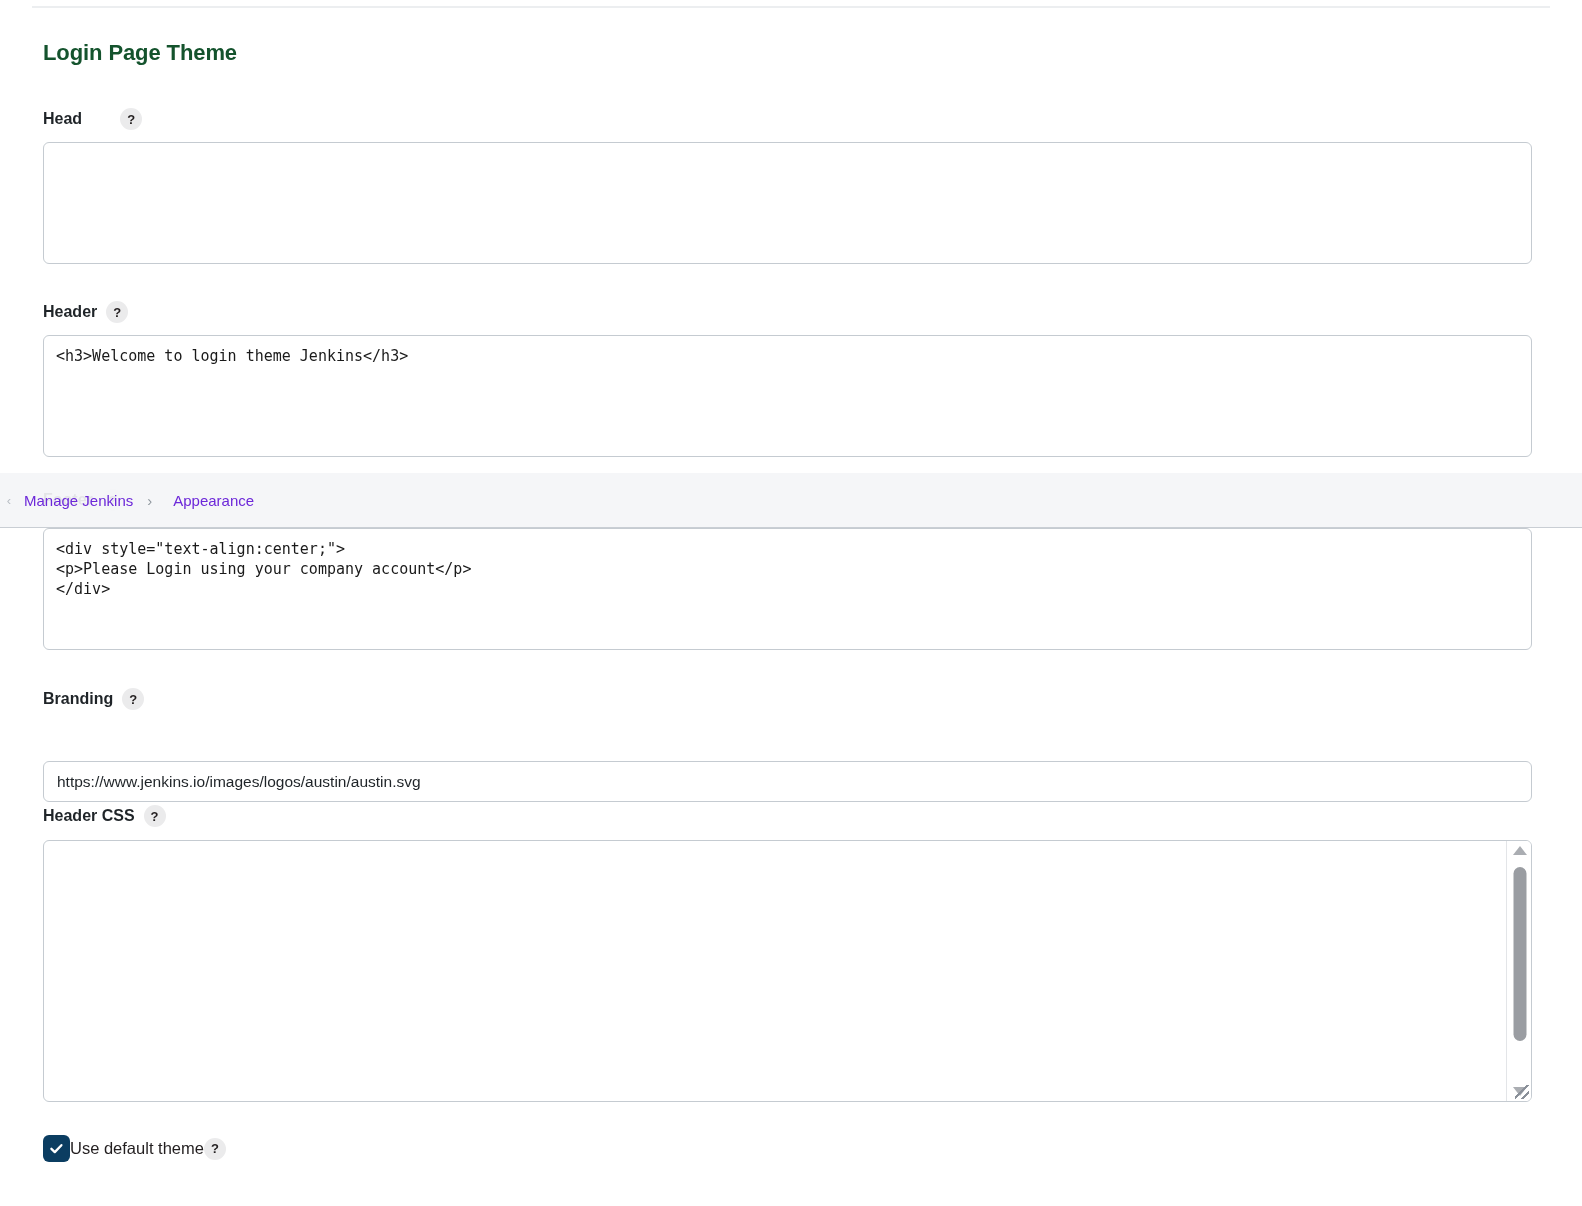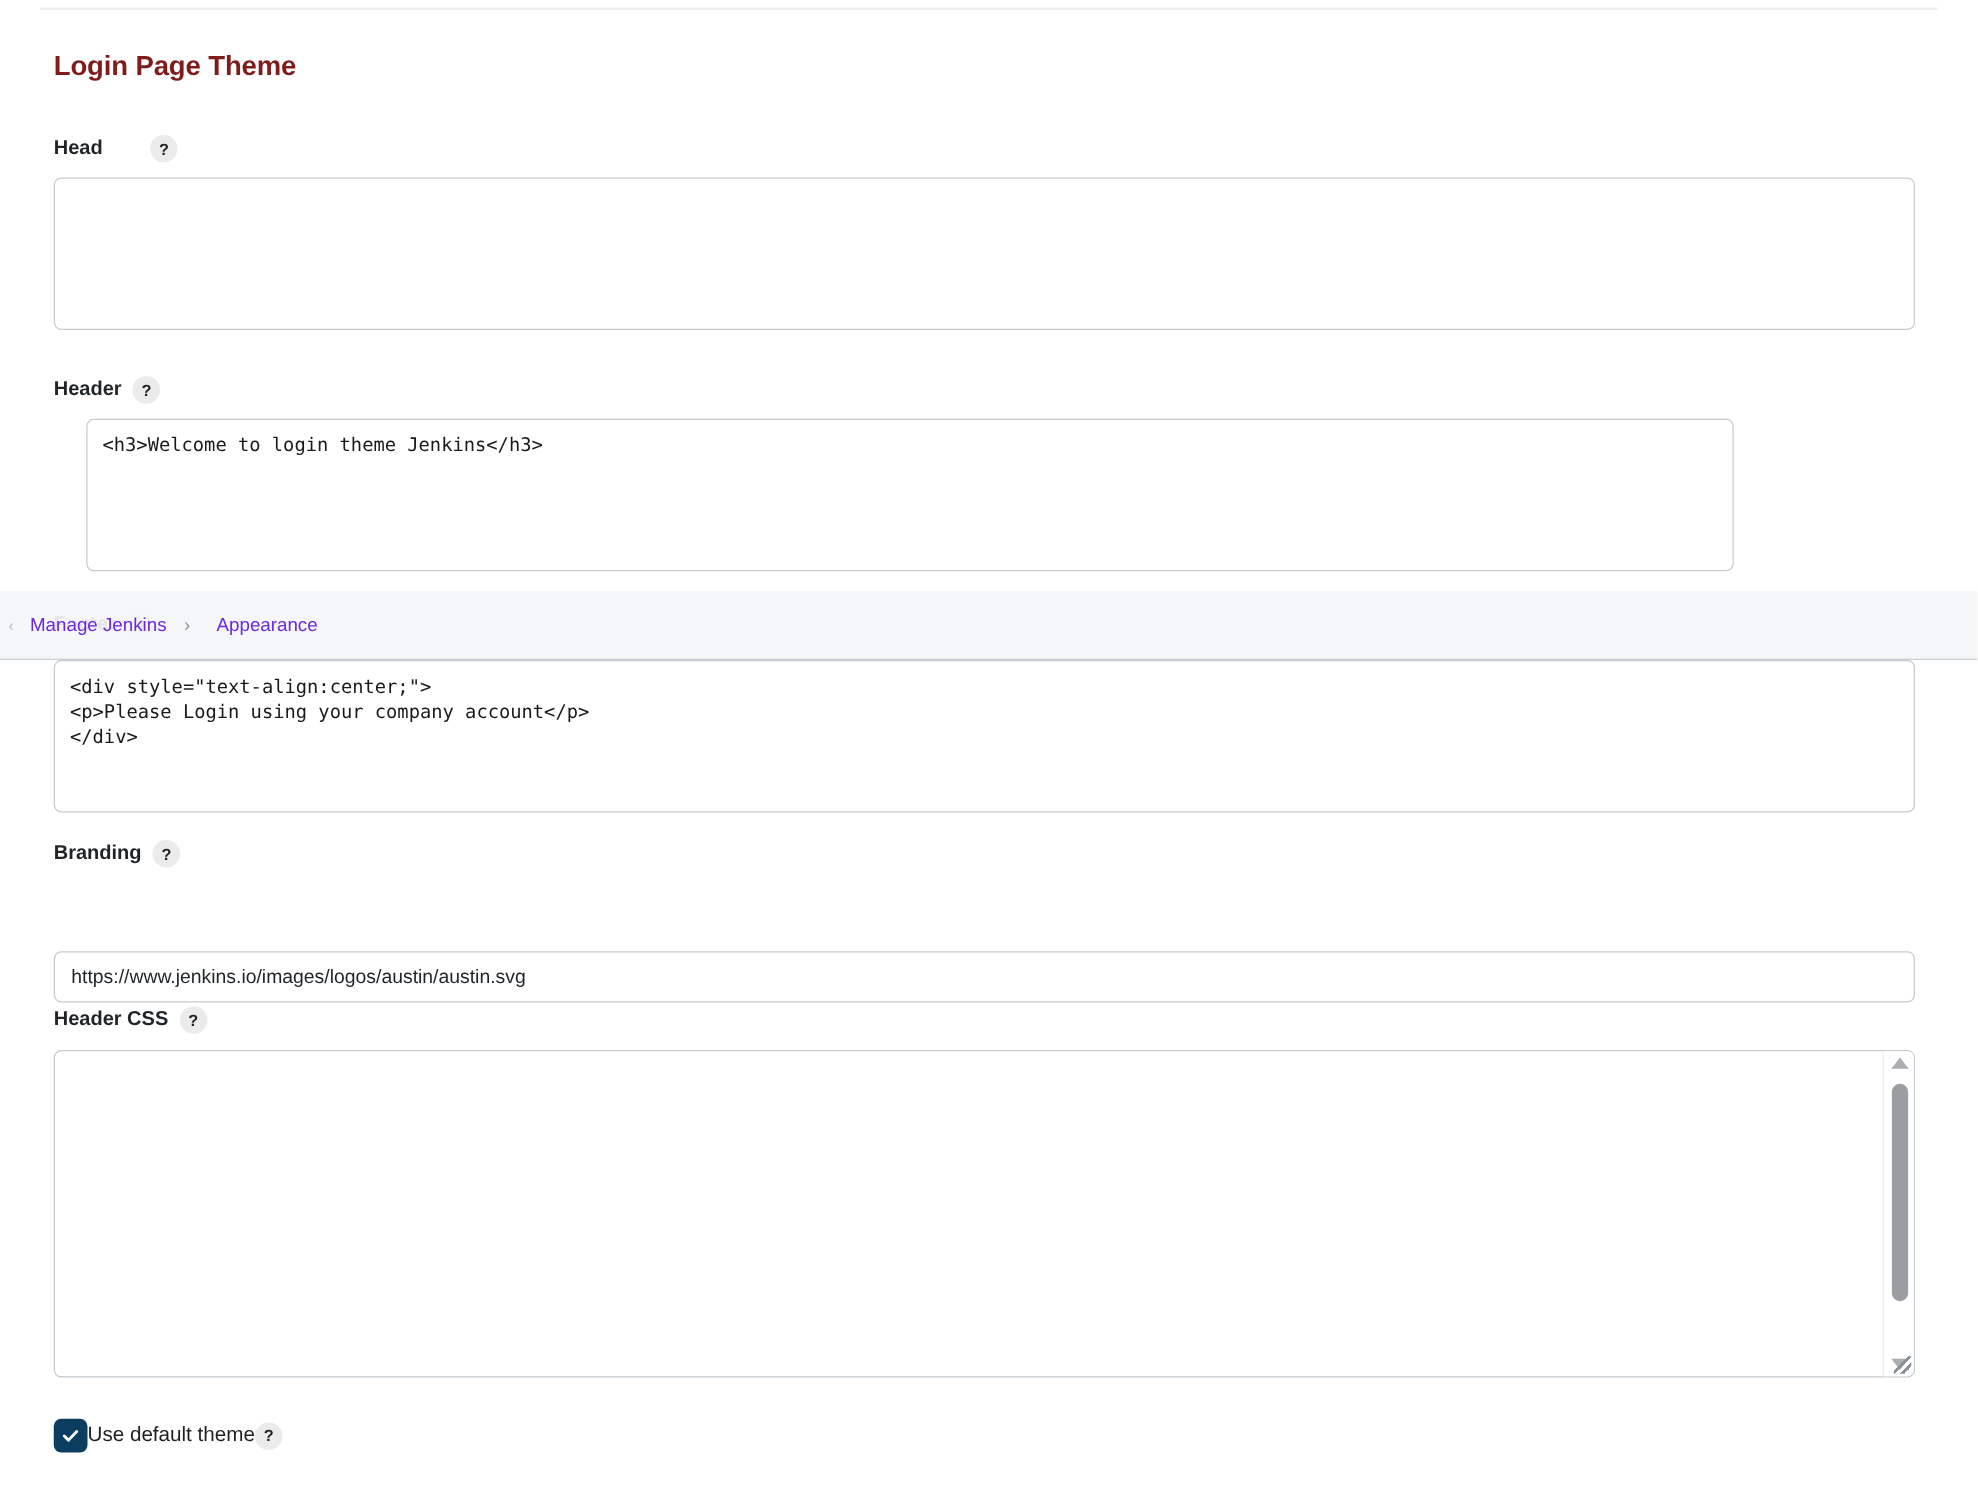--- a/index.html
+++ b/index.html
@@ -36,21 +36,21 @@
     padding: 0;
   }
 
   .page-title {
     position: absolute;
     top: 40px;
     left: 43px;
     font-size: 22px;
     font-weight: 700;
     letter-spacing: -0.1px;
-    color: #7f1d1d;
+    color: #14532d;
   }
 
   
   .field-label {
     display: flex;
     align-items: center;
     gap: 9px;
     font-size: 16px;
     font-weight: 700;
     color: #1f2428;
@@ -110,26 +110,26 @@
     background:
       linear-gradient(135deg, transparent 0 42%, #8a9099 42% 52%, transparent 52% 68%),
       linear-gradient(135deg, transparent 0 68%, #8a9099 68% 80%, transparent 80%);
   }
 
   
   #head-label    { position: absolute; top: 108px; left: 43px; gap: 38px; }
   #head-area     { position: absolute; top: 142px; left: 43px; width: 1489px; height: 122px; }
 
   #header-label  { position: absolute; top: 301px; left: 43px; }
-  #header-area   { position: absolute; top: 335px; left: 43px; width: 1318px; height: 122px; margin-left: 26px; }
+  #header-area   { position: absolute; top: 335px; left: 43px; width: 1489px; height: 122px; }
 
   #footer-label  { position: absolute; top: 489px; left: 43px; }
   #footer-area   { position: absolute; top: 528px; left: 43px; width: 1489px; height: 122px; }
 
-  #branding-label{ position: absolute; top: 672px; left: 43px; text-align: right; }
+  #branding-label{ position: absolute; top: 688px; left: 43px; text-align: right; }
   #branding-input{ position: absolute; top: 725px; left: 43px; width: 1489px; height: 41px; }
 
   #css-label     { position: absolute; top: 805px; left: 43px; }
   #css-area      { position: absolute; top: 840px; left: 43px; width: 1489px; height: 262px; padding-right: 34px; }
 
   
   .fake-scrollbar {
     position: absolute;
     top: -1px;
     right: -1px;

